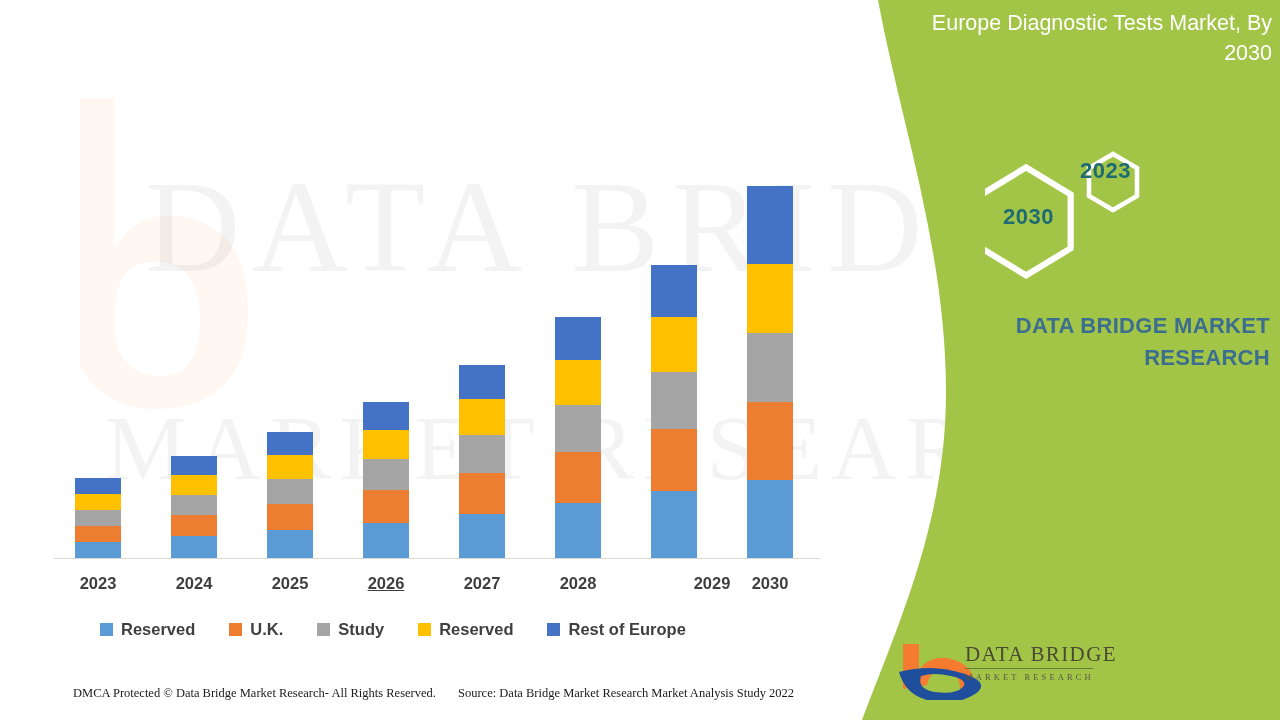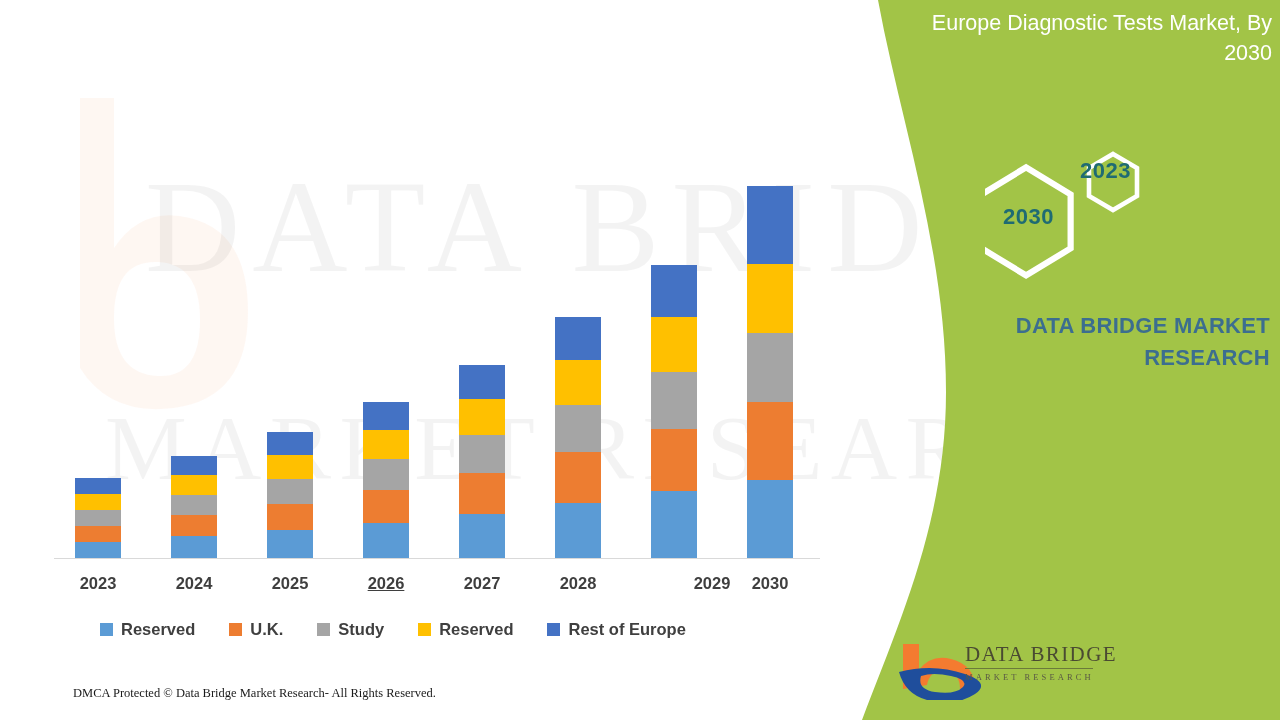--- a/index.html
+++ b/index.html
@@ -231,15 +231,16 @@
         <span class="legend-label">Reserved</span>
       </div>
       <div class="legend-item">
         <span class="legend-swatch" style="background: rgb(68, 114, 196);"></span>
         <span class="legend-label">Rest of Europe</span>
       </div>
     </div>
 
   <div class="footer">
     <span class="footer-dmca">DMCA Protected © Data Bridge Market Research- All Rights Reserved.</span>
+    <span class="footer-source">Source: Data Bridge Market Research Market Analysis Study 2022</span>
   </div>
 
 </div>
 
 </body></html>

